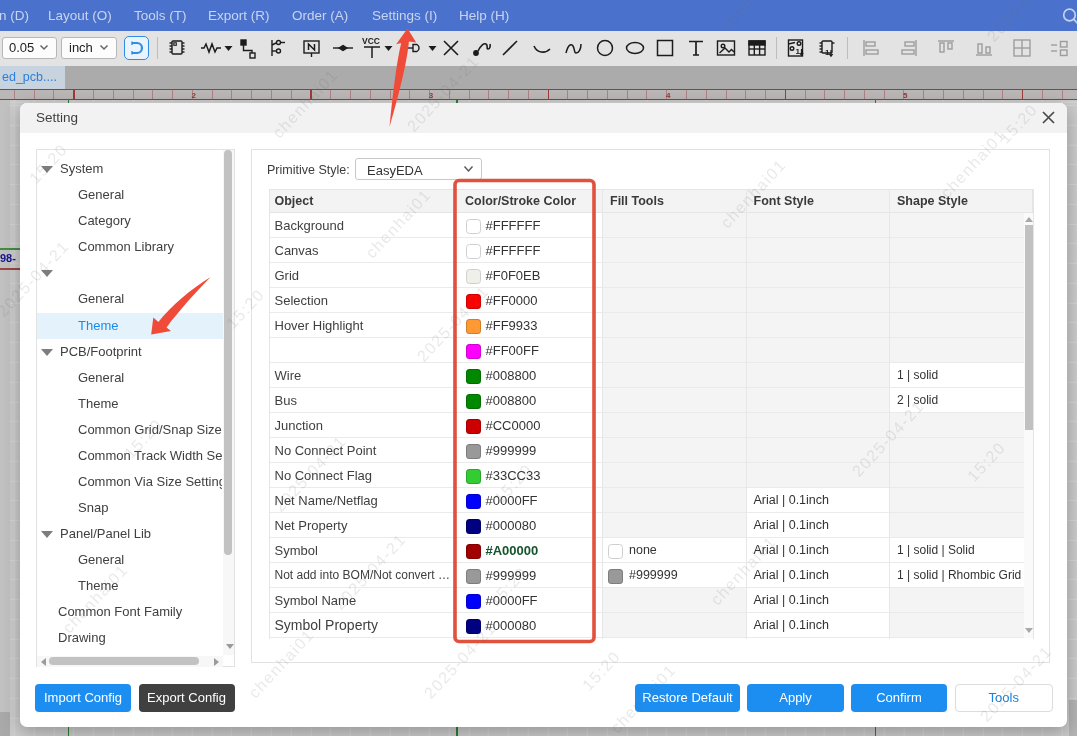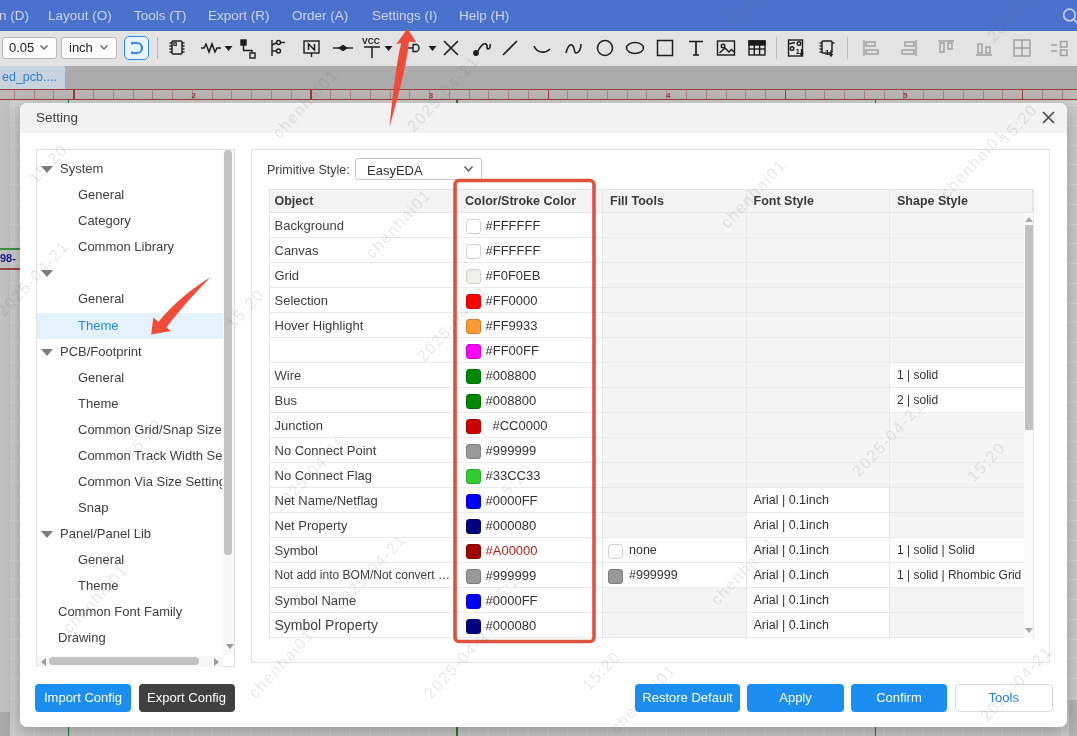--- a/index.html
+++ b/index.html
@@ -373,21 +373,21 @@
 <div class="abs" style="left:274.5px;top:388.0px;width:185px;height:25.0px;line-height:25.0px;font-size:13px;color:#404040;z-index:73;white-space:nowrap;">Bus</div>
 <div class="abs" style="left:466px;top:393.5px;width:15px;height:15px;background:#008800;border:1px solid rgba(0,0,0,0.18);border-radius:3.5px;z-index:73;"></div>
 <div class="abs" style="left:485.5px;top:388.0px;height:25.0px;line-height:25.0px;font-size:13px;color:#333;z-index:73;">#008800</div>
 <div class="abs" style="left:897px;top:388.0px;height:25.0px;line-height:25.0px;font-size:12px;color:#333;z-index:73;">2 | solid</div>
 <div class="abs" style="left:268.5px;top:413.0px;width:764.5px;height:25.0px;background:#fff;border-bottom:1px solid #eaeaea;z-index:72;"></div>
 <div class="abs" style="left:602px;top:413.0px;width:144px;height:24.0px;background:#f4f4f4;z-index:72;"></div>
 <div class="abs" style="left:746px;top:413.0px;width:143px;height:24.0px;background:#f4f4f4;z-index:72;"></div>
 <div class="abs" style="left:889px;top:413.0px;width:144px;height:24.0px;background:#f4f4f4;z-index:72;"></div>
 <div class="abs" style="left:274.5px;top:413.0px;width:185px;height:25.0px;line-height:25.0px;font-size:13px;color:#404040;z-index:73;white-space:nowrap;">Junction</div>
 <div class="abs" style="left:466px;top:418.5px;width:15px;height:15px;background:#CC0000;border:1px solid rgba(0,0,0,0.18);border-radius:3.5px;z-index:73;"></div>
-<div class="abs" style="left:485.5px;top:413.0px;height:25.0px;line-height:25.0px;font-size:13px;color:#333;z-index:73;margin-left:7px;">#CC0000</div>
+<div class="abs" style="left:485.5px;top:413.0px;height:25.0px;line-height:25.0px;font-size:13px;color:#333;z-index:73;">#CC0000</div>
 <div class="abs" style="left:268.5px;top:438.0px;width:764.5px;height:25.0px;background:#fff;border-bottom:1px solid #eaeaea;z-index:72;"></div>
 <div class="abs" style="left:602px;top:438.0px;width:144px;height:24.0px;background:#f4f4f4;z-index:72;"></div>
 <div class="abs" style="left:746px;top:438.0px;width:143px;height:24.0px;background:#f4f4f4;z-index:72;"></div>
 <div class="abs" style="left:889px;top:438.0px;width:144px;height:24.0px;background:#f4f4f4;z-index:72;"></div>
 <div class="abs" style="left:274.5px;top:438.0px;width:185px;height:25.0px;line-height:25.0px;font-size:13px;color:#404040;z-index:73;white-space:nowrap;">No Connect Point</div>
 <div class="abs" style="left:466px;top:443.5px;width:15px;height:15px;background:#999999;border:1px solid rgba(0,0,0,0.18);border-radius:3.5px;z-index:73;"></div>
 <div class="abs" style="left:485.5px;top:438.0px;height:25.0px;line-height:25.0px;font-size:13px;color:#333;z-index:73;">#999999</div>
 <div class="abs" style="left:268.5px;top:463.0px;width:764.5px;height:25.0px;background:#fff;border-bottom:1px solid #eaeaea;z-index:72;"></div>
 <div class="abs" style="left:602px;top:463.0px;width:144px;height:24.0px;background:#f4f4f4;z-index:72;"></div>
 <div class="abs" style="left:746px;top:463.0px;width:143px;height:24.0px;background:#f4f4f4;z-index:72;"></div>
@@ -410,21 +410,21 @@
 <div class="abs" style="left:274.5px;top:513.0px;width:185px;height:25.0px;line-height:25.0px;font-size:13px;color:#404040;z-index:73;white-space:nowrap;">Net Property</div>
 <div class="abs" style="left:466px;top:518.5px;width:15px;height:15px;background:#000080;border:1px solid rgba(0,0,0,0.18);border-radius:3.5px;z-index:73;"></div>
 <div class="abs" style="left:485.5px;top:513.0px;height:25.0px;line-height:25.0px;font-size:13px;color:#333;z-index:73;">#000080</div>
 <div class="abs" style="left:753.5px;top:513.0px;height:25.0px;line-height:25.0px;font-size:12.5px;color:#333;z-index:73;">Arial | 0.1inch</div>
 <div class="abs" style="left:268.5px;top:538.0px;width:764.5px;height:25.0px;background:#fff;border-bottom:1px solid #eaeaea;z-index:72;"></div>
 <div class="abs" style="left:602px;top:538.0px;width:144px;height:24.0px;background:#fff;z-index:72;"></div>
 <div class="abs" style="left:746px;top:538.0px;width:143px;height:24.0px;background:#fff;z-index:72;"></div>
 <div class="abs" style="left:889px;top:538.0px;width:144px;height:24.0px;background:#fff;z-index:72;"></div>
 <div class="abs" style="left:274.5px;top:538.0px;width:185px;height:25.0px;line-height:25.0px;font-size:13px;color:#404040;z-index:73;white-space:nowrap;">Symbol</div>
 <div class="abs" style="left:466px;top:543.5px;width:15px;height:15px;background:#A00000;border:1px solid rgba(0,0,0,0.18);border-radius:3.5px;z-index:73;"></div>
-<div class="abs" style="left:485.5px;top:538.0px;height:25.0px;line-height:25.0px;font-size:13px;color:#b91c1c;z-index:73;">#A00000</div>
+<div class="abs" style="left:485.5px;top:538.0px;height:25.0px;line-height:25.0px;font-size:13px;color:#14532d;z-index:73;font-weight:bold;">#A00000</div>
 <div class="abs" style="left:608px;top:543.5px;width:15px;height:15px;background:#FFFFFF;border:1px solid #cfcfcf;border-radius:3.5px;z-index:73;"></div>
 <div class="abs" style="left:629px;top:538.0px;height:25.0px;line-height:25.0px;font-size:12.5px;color:#333;z-index:73;">none</div>
 <div class="abs" style="left:753.5px;top:538.0px;height:25.0px;line-height:25.0px;font-size:12.5px;color:#333;z-index:73;">Arial | 0.1inch</div>
 <div class="abs" style="left:897px;top:538.0px;height:25.0px;line-height:25.0px;font-size:12px;color:#333;z-index:73;">1 | solid | Solid</div>
 <div class="abs" style="left:268.5px;top:563.0px;width:764.5px;height:25.0px;background:#fff;border-bottom:1px solid #eaeaea;z-index:72;"></div>
 <div class="abs" style="left:602px;top:563.0px;width:144px;height:24.0px;background:#fff;z-index:72;"></div>
 <div class="abs" style="left:746px;top:563.0px;width:143px;height:24.0px;background:#fff;z-index:72;"></div>
 <div class="abs" style="left:889px;top:563.0px;width:144px;height:24.0px;background:#fff;z-index:72;"></div>
 <div class="abs" style="left:274.5px;top:563.0px;width:185px;height:25.0px;line-height:25.0px;font-size:12px;color:#404040;z-index:73;white-space:nowrap;">Not add into BOM/Not convert …</div>
 <div class="abs" style="left:466px;top:568.5px;width:15px;height:15px;background:#999999;border:1px solid rgba(0,0,0,0.18);border-radius:3.5px;z-index:73;"></div>

